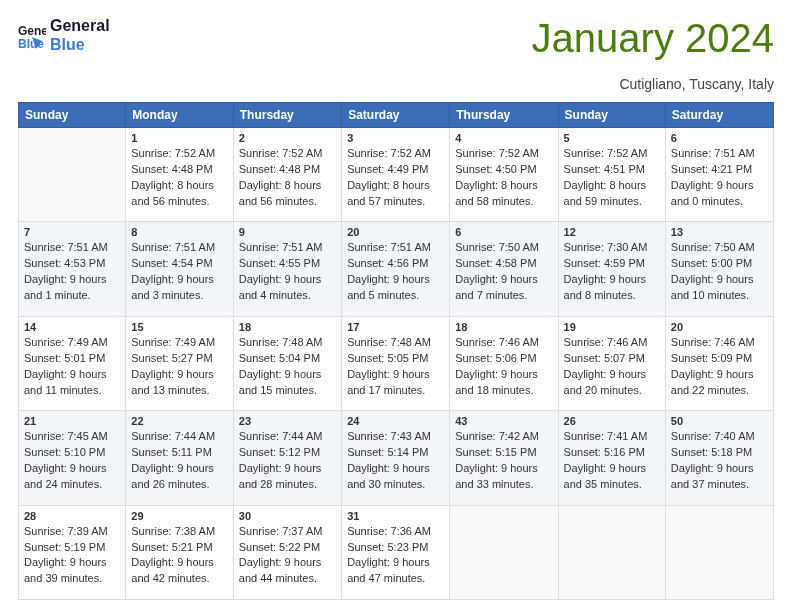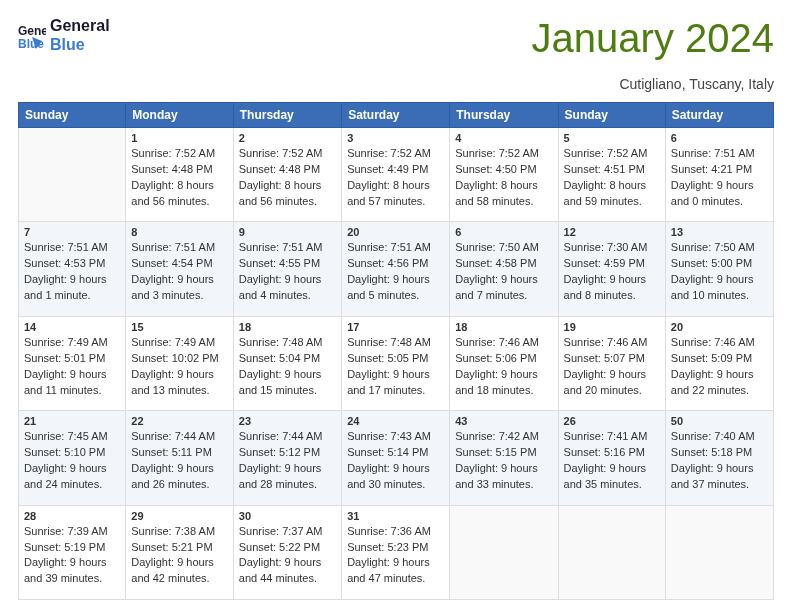--- a/index.html
+++ b/index.html
@@ -224,21 +224,21 @@
           <td>
             <span class="day-num">14</span>
             <div class="day-info">Sunrise: 7:49 AM
 Sunset: 5:01 PM
 Daylight: 9 hours
 and 11 minutes.</div>
           </td>
           <td>
             <span class="day-num">15</span>
             <div class="day-info">Sunrise: 7:49 AM
-Sunset: 10:02 PM
+Sunset: 5:27 PM
 Daylight: 9 hours
 and 13 minutes.</div>
           </td>
           <td>
             <span class="day-num">18</span>
             <div class="day-info">Sunrise: 7:48 AM
 Sunset: 5:04 PM
 Daylight: 9 hours
 and 15 minutes.</div>
           </td>

